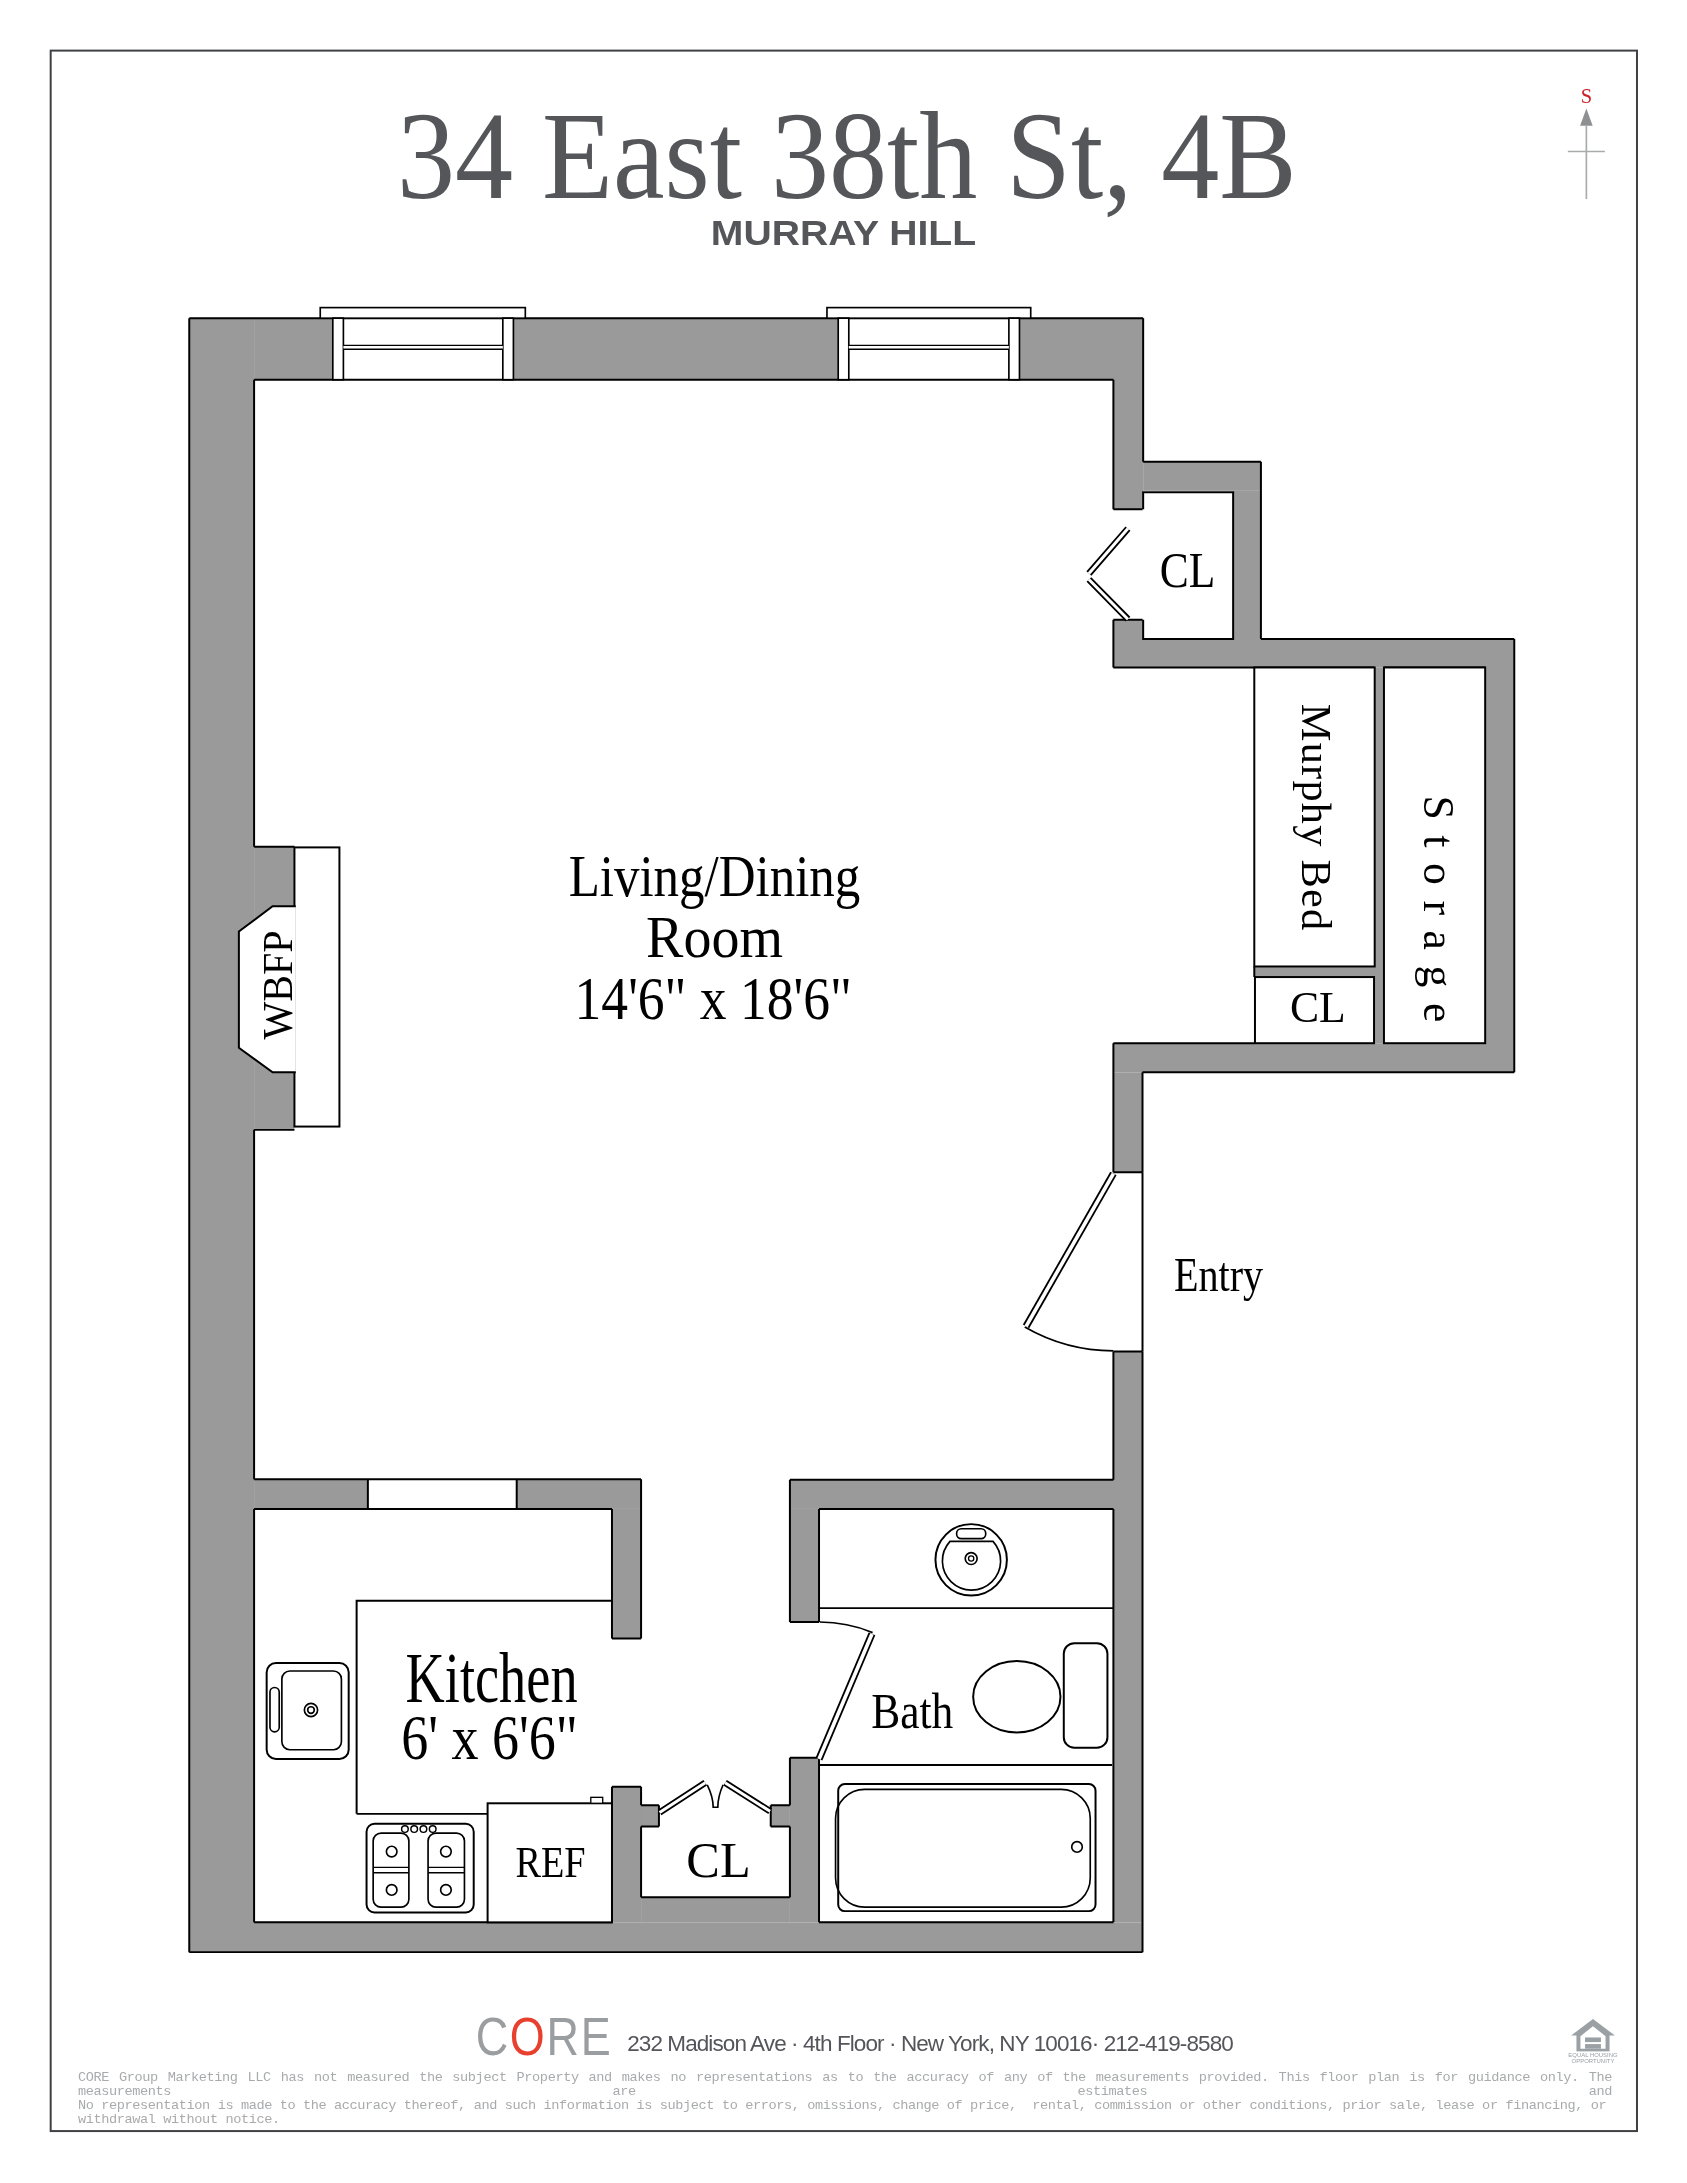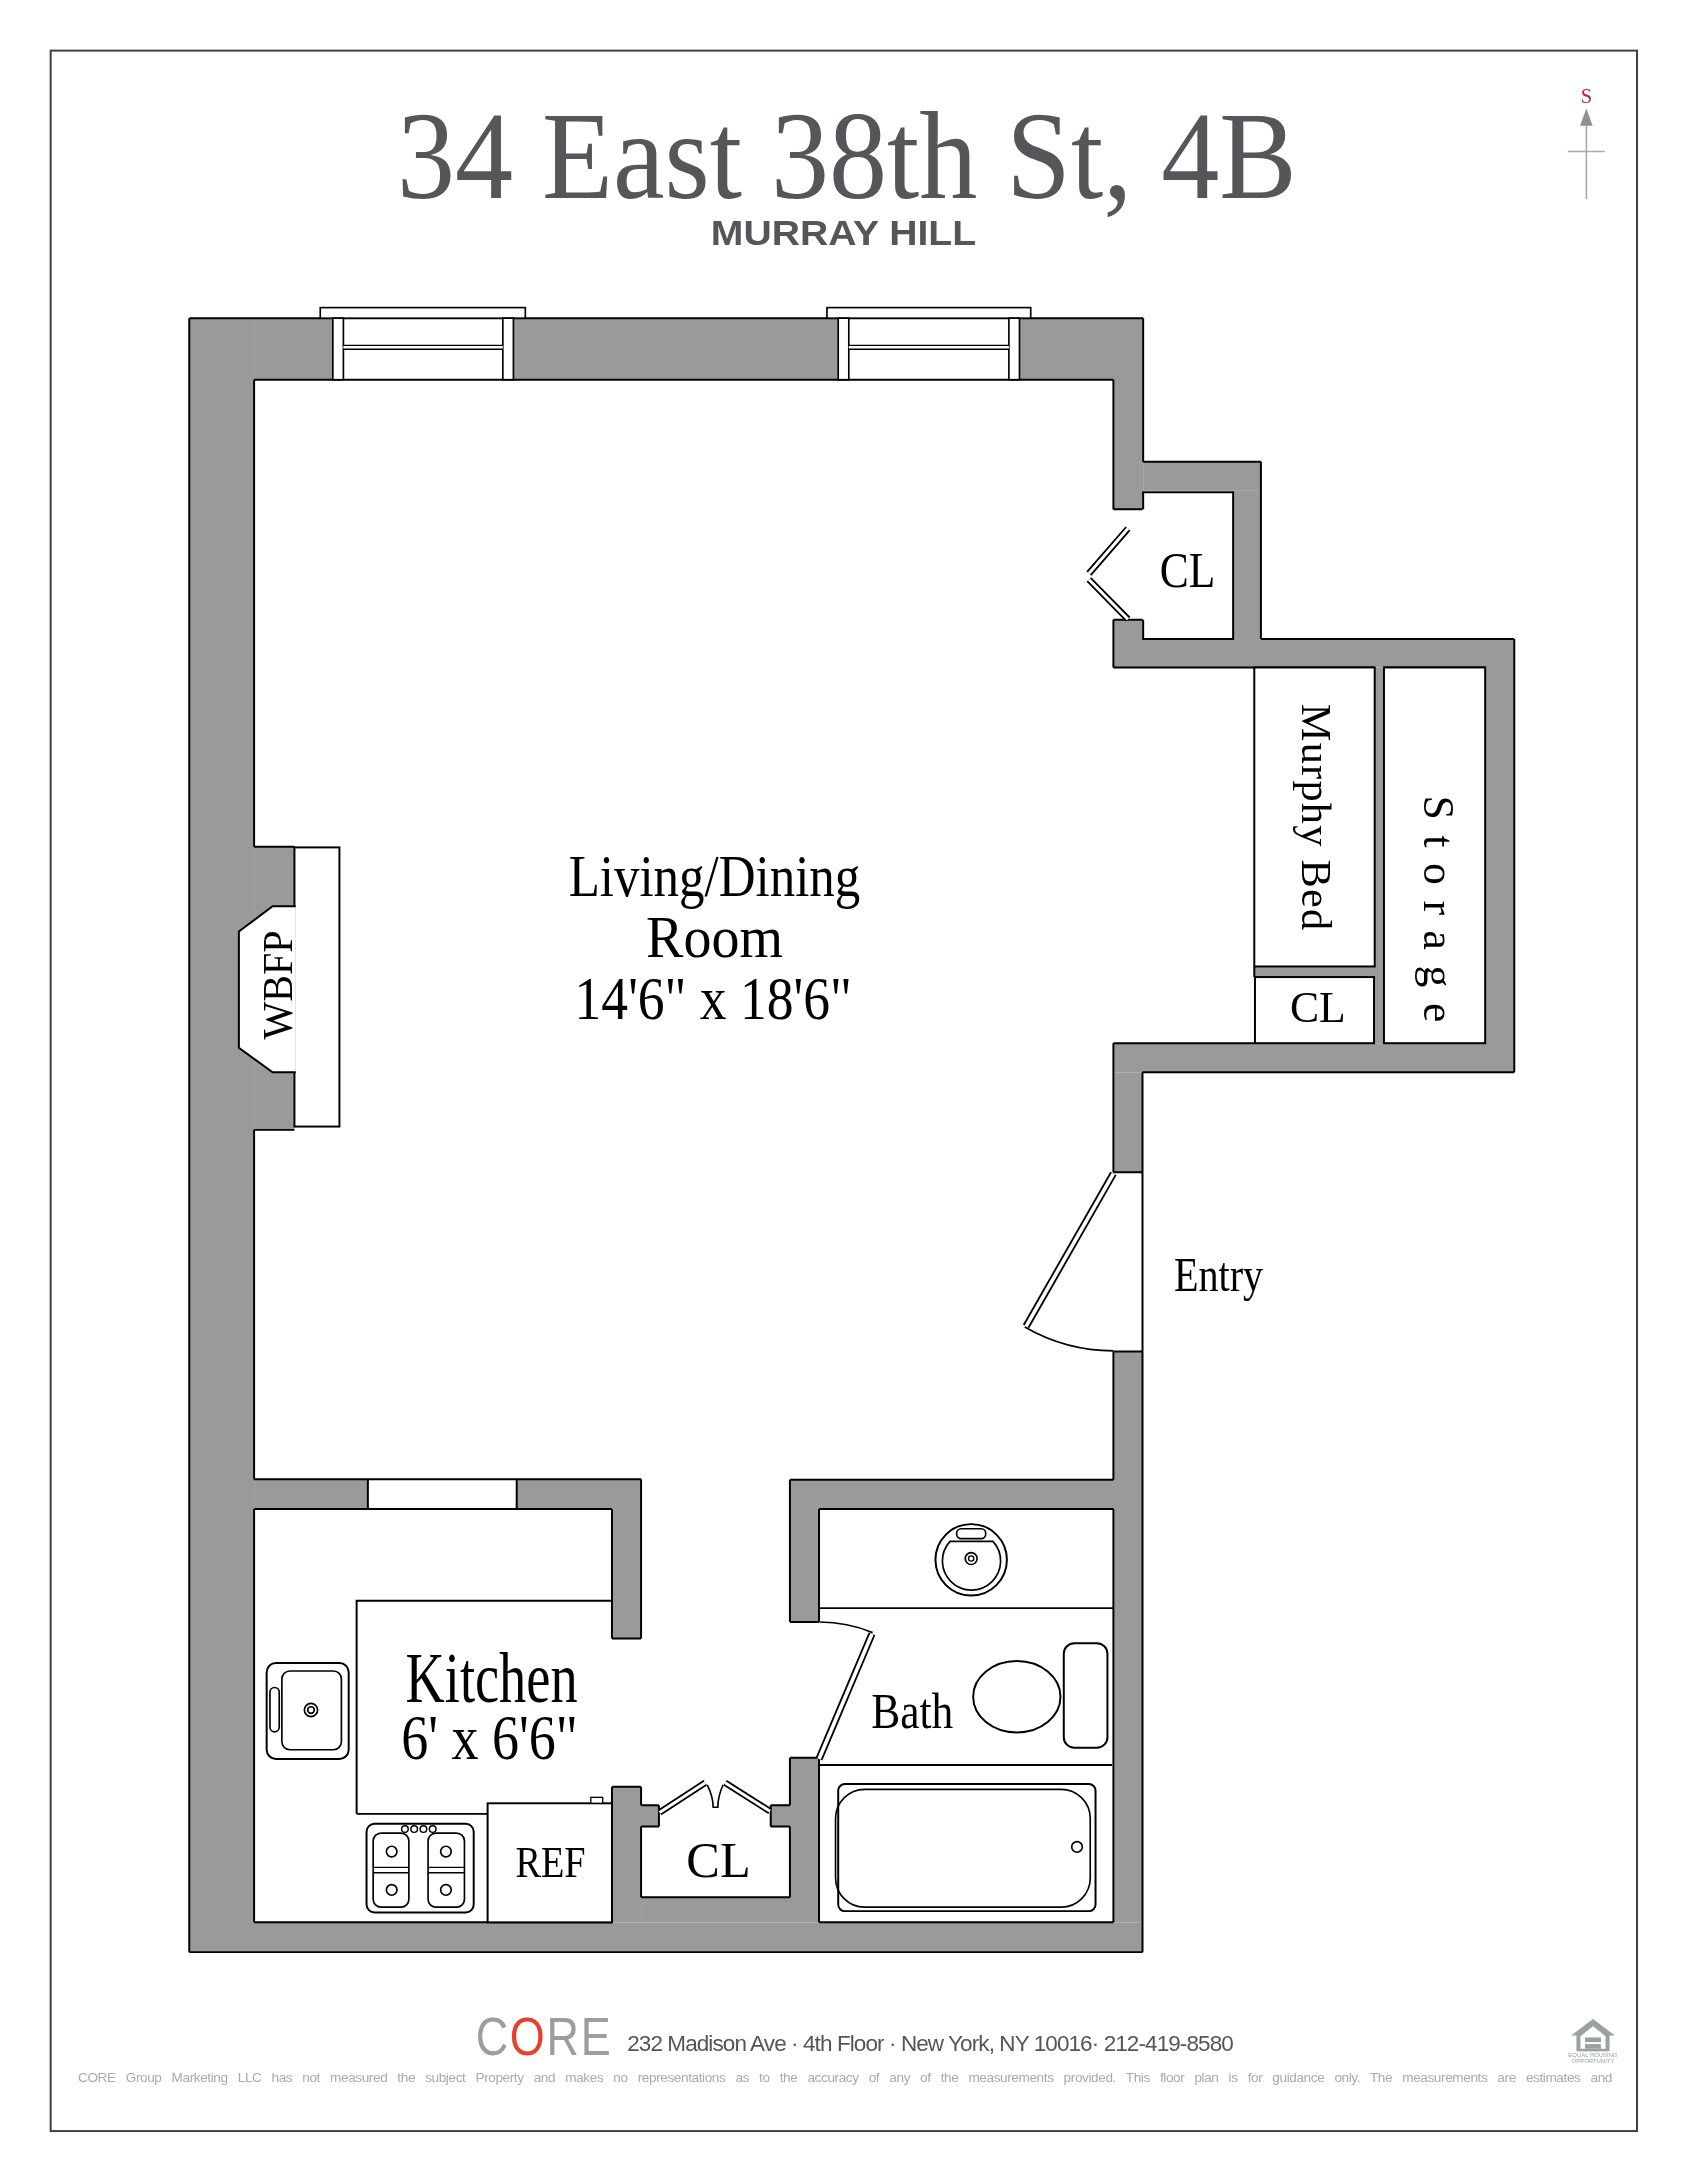--- a/index.html
+++ b/index.html
@@ -221,16 +221,17 @@
 <polygon points="2408,3052 2441,3077 2375,3077"></polygon>
 <rect x="2383" y="3075" width="50" height="26"></rect>
 <polygon points="2408,3063 2427,3078 2427,3097 2389,3097 2389,3078" fill="#ffffff"></polygon>
 <rect x="2396" y="3080" width="24" height="7"></rect>
 <rect x="2396" y="3090" width="24" height="7"></rect>
 <text class="sans" x="2408" y="3109" font-size="9" text-anchor="middle" fill="#9aa0a4">EQUAL HOUSING</text>
 <text class="sans" x="2408" y="3118" font-size="9" text-anchor="middle" fill="#9aa0a4">OPPORTUNITY</text>
 </g>
 
 </svg>
-<div style="position:absolute;left:78px;top:2071px;width:1534px;font-family:Liberation Sans, sans-serif;font-size:13.6px;line-height:14px;color:#a8aaac;letter-spacing:-0.4px;">
+<div style="position:absolute;left:78px;top:2071px;width:1534px;font-family:Liberation Mono, monospace;font-size:13.6px;line-height:14px;color:#a8aaac;letter-spacing:-0.4px;">
 <div style="text-align:justify;text-align-last:justify;">CORE Group Marketing LLC has not measured the subject Property and makes no representations as to the accuracy of any of the measurements provided. This floor plan is for guidance only. The measurements are estimates and</div>
+<div>No representation is made to the accuracy thereof, and such information is subject to errors, omissions, change of price,&nbsp; rental, commission or other conditions, prior sale, lease or financing, or withdrawal without notice.</div>
 </div>
 
 
 </body></html>

